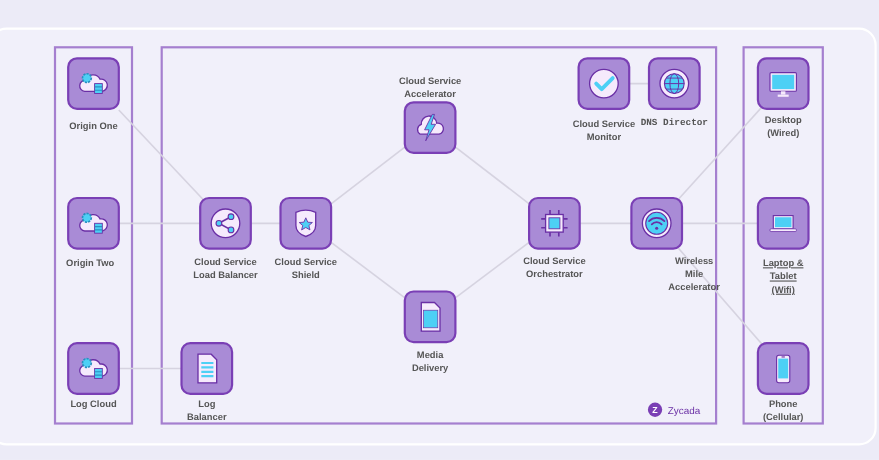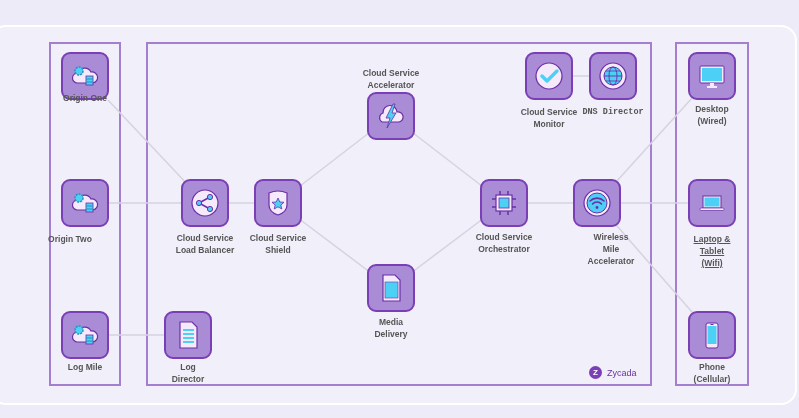--- a/index.html
+++ b/index.html
@@ -43,43 +43,43 @@
 
 <div class="node" style="left:85px;top:76px;">
   <svg viewBox="0 0 34 34">
     <path d="M9 24 a5 5 0 0 1 1-10 a7 7 0 0 1 13-1 a5 5 0 0 1 2 11 z" fill="#f5eafc" stroke="#6a2fa5" stroke-width="1.2"></path>
     <circle cx="11" cy="12" r="4" fill="#4dd0f5" stroke="#2a8fc0" stroke-width="1.5" stroke-dasharray="2 1"></circle>
     <rect x="18" y="17" width="7" height="9" fill="#4dd0f5" stroke="#6a2fa5" stroke-width="0.8"></rect>
     <line x1="18" y1="20" x2="25" y2="20" stroke="#2a8fc0"></line>
       <line x1="18" y1="23" x2="25" y2="23" stroke="#2a8fc0"></line>
   </svg>
 </div>
-<div class="label" style="left:85px;top:92px;">Origin One</div>
+<div class="label" style="left:85px;top:108px;">Origin One</div>
 
 <div class="node" style="left:85px;top:203px;">
   <svg viewBox="0 0 34 34">
     <path d="M9 24 a5 5 0 0 1 1-10 a7 7 0 0 1 13-1 a5 5 0 0 1 2 11 z" fill="#f5eafc" stroke="#6a2fa5" stroke-width="1.2"></path>
     <circle cx="11" cy="12" r="4" fill="#4dd0f5" stroke="#2a8fc0" stroke-width="1.5" stroke-dasharray="2 1"></circle>
     <rect x="18" y="17" width="7" height="9" fill="#4dd0f5" stroke="#6a2fa5" stroke-width="0.8"></rect>
     <line x1="18" y1="20" x2="25" y2="20" stroke="#2a8fc0"></line>
       <line x1="18" y1="23" x2="25" y2="23" stroke="#2a8fc0"></line>
   </svg>
 </div>
-<div class="label" style="left:70px;top:233px;">Origin Two</div>
+<div class="label" style="left:82px;top:233px;">Origin Two</div>
 
 <div class="node" style="left:85px;top:335px;">
   <svg viewBox="0 0 34 34">
     <path d="M9 24 a5 5 0 0 1 1-10 a7 7 0 0 1 13-1 a5 5 0 0 1 2 11 z" fill="#f5eafc" stroke="#6a2fa5" stroke-width="1.2"></path>
     <circle cx="11" cy="12" r="4" fill="#4dd0f5" stroke="#2a8fc0" stroke-width="1.5" stroke-dasharray="2 1"></circle>
     <rect x="18" y="17" width="7" height="9" fill="#4dd0f5" stroke="#6a2fa5" stroke-width="0.8"></rect>
     <line x1="18" y1="20" x2="25" y2="20" stroke="#2a8fc0"></line>
       <line x1="18" y1="23" x2="25" y2="23" stroke="#2a8fc0"></line>
   </svg>
 </div>
-<div class="label" style="left:85px;top:361px;">Log Mile</div>
+<div class="label" style="left:85px;top:361px;">Log Cloud</div>
 
 <div class="node" style="left:205px;top:203px;">
   <svg viewBox="0 0 34 34">
     <circle cx="17" cy="17" r="13" fill="#f5eafc" stroke="#6a2fa5" stroke-width="1.2"></circle>
     <line x1="11" y1="17" x2="22" y2="11" stroke="#6a2fa5" stroke-width="1.5"></line>
     <line x1="11" y1="17" x2="22" y2="23" stroke="#6a2fa5" stroke-width="1.5"></line>
     <circle cx="11" cy="17" r="2.6" fill="#4dd0f5" stroke="#6a2fa5"></circle>
     <circle cx="22" cy="11" r="2.6" fill="#4dd0f5" stroke="#6a2fa5"></circle>
     <circle cx="22" cy="23" r="2.6" fill="#4dd0f5" stroke="#6a2fa5"></circle>
   </svg>
@@ -119,21 +119,21 @@
     <path d="M9 4 h12 l5 5 v21 h-17 z" fill="#f5eafc" stroke="#6a2fa5" stroke-width="1.2"></path>
     <g stroke="#4dd0f5" stroke-width="2">
         <line x1="12" y1="12" x2="23" y2="12"></line>
         <line x1="12" y1="16" x2="23" y2="16"></line>
         <line x1="12" y1="20" x2="23" y2="20"></line>
         <line x1="12" y1="24" x2="23" y2="24"></line>
       </g>
   </svg>
 </div>
 <div class="label" style="left:188px;top:361px;">Log
-Director</div>
+Balancer</div>
 
 <div class="node" style="left:549px;top:76px;">
   <svg viewBox="0 0 34 34">
     <circle cx="17" cy="17" r="13" fill="#f5eafc" stroke="#6a2fa5" stroke-width="1.2"></circle>
     <polyline points="10,17 15,22 25,12" fill="none" stroke="#4dd0f5" stroke-width="3.5" stroke-linecap="round" stroke-linejoin="round"></polyline>
   </svg>
 </div>
 <div class="label" style="left:549px;top:106px;">Cloud Service
 Monitor</div>
 
@@ -172,21 +172,21 @@
   <svg viewBox="0 0 34 34">
     <circle cx="17" cy="17" r="13" fill="#f5eafc" stroke="#6a2fa5" stroke-width="1.2"></circle>
     <circle cx="17" cy="17" r="10" fill="#4dd0f5" stroke="#6a2fa5" stroke-width="1"></circle>
     <g fill="none" stroke="#6a2fa5" stroke-width="1.6" stroke-linecap="round">
       <path d="M10 15 a10 10 0 0 1 14 0"></path>
         <path d="M12.5 18 a6 6 0 0 1 9 0"></path>
     </g>
     <circle cx="17" cy="21.5" r="1.4" fill="#6a2fa5"></circle>
   </svg>
 </div>
-<div class="label" style="left:611px;top:231px;text-align:center;">Wireless
+<div class="label" style="left:631px;top:231px;text-align:center;">Wireless
 Mile
 Accelerator</div>
 
 <div class="node" style="left:712px;top:76px;">
   <svg viewBox="0 0 34 34">
     <rect x="5" y="7" width="24" height="17" rx="1" fill="#f5eafc" stroke="#6a2fa5" stroke-width="1"></rect>
     <rect x="7" y="9" width="20" height="13" fill="#4dd0f5"></rect>
     <rect x="15" y="24" width="4" height="3" fill="#f5eafc"></rect>
     <rect x="12" y="27" width="10" height="2" fill="#f5eafc"></rect>
   </svg>

